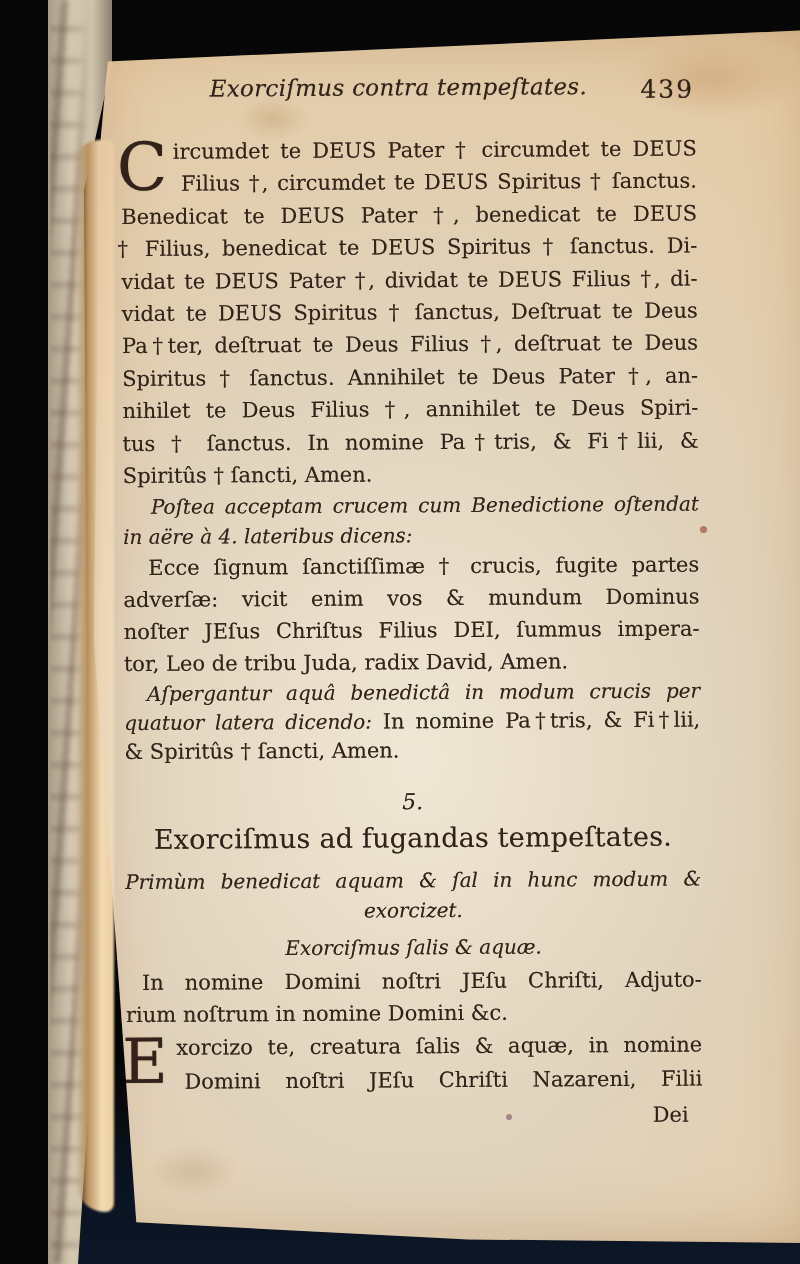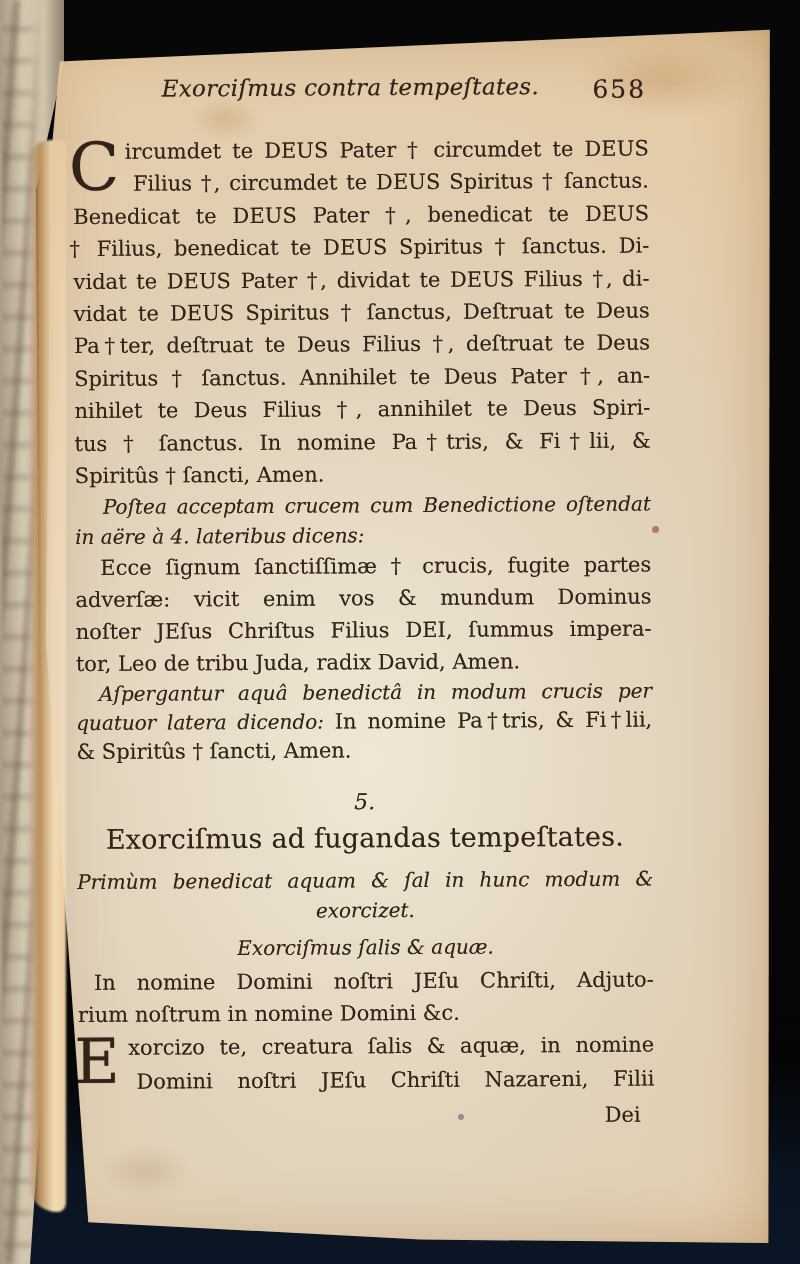--- a/index.html
+++ b/index.html
@@ -4,20 +4,21 @@
 <style>
   html,body{margin:0;padding:0;}
   body{
     width:800px;height:1264px;overflow:hidden;position:relative;
     background:#060606;
     font-family:"DejaVu Serif", serif;
   }
   .photo{
     position:absolute;inset:0;
     background:linear-gradient(180deg,#070707 0%,#050505 84%,#0a1320 93%,#0c1626 100%);
+    margin-left:48px;
   }
   
   .facing-page{
     position:absolute;left:0;top:0;width:64px;height:1264px;
     background:linear-gradient(90deg,#a89b86 0%,#d4c7b0 35%,#cfc2aa 70%,#8d8070 100%);
     clip-path:polygon(0 0,78px 0,36px 15%,42px 86%,30px 100%,0 100%);
   }
   .facing-text{
     position:absolute;left:2px;top:0;width:40px;height:1264px;
     background:
@@ -125,21 +126,21 @@
   <div class="page ink">
     <div class="stain s1"></div>
     <div class="stain s2"></div>
     <div class="stain s3"></div>
     <div class="stain s4"></div>
     <div class="stain s5"></div>
 
     <div class="page-content">
 
       <div class="running-head">Exorciſmus contra tempeſtates.</div>
-      <div class="page-number">658</div>
+      <div class="page-number">439</div>
 
       <div class="text-block">
 
         <div class="para1">
           <span class="dropcap">C</span>
           <div class="line j l1">ircumdet te DEUS Pater † circumdet te DEUS</div>
           <div class="line j l2">Filius †, circumdet te DEUS Spiritus † ſanctus.</div>
           <div class="line j">Benedicat te DEUS Pater †, benedicat te DEUS</div>
           <div class="line j l4">† Filius, benedicat te DEUS Spiritus † ſanctus. Di-</div>
           <div class="line j">vidat te DEUS Pater †, dividat te DEUS Filius †, di-</div>

